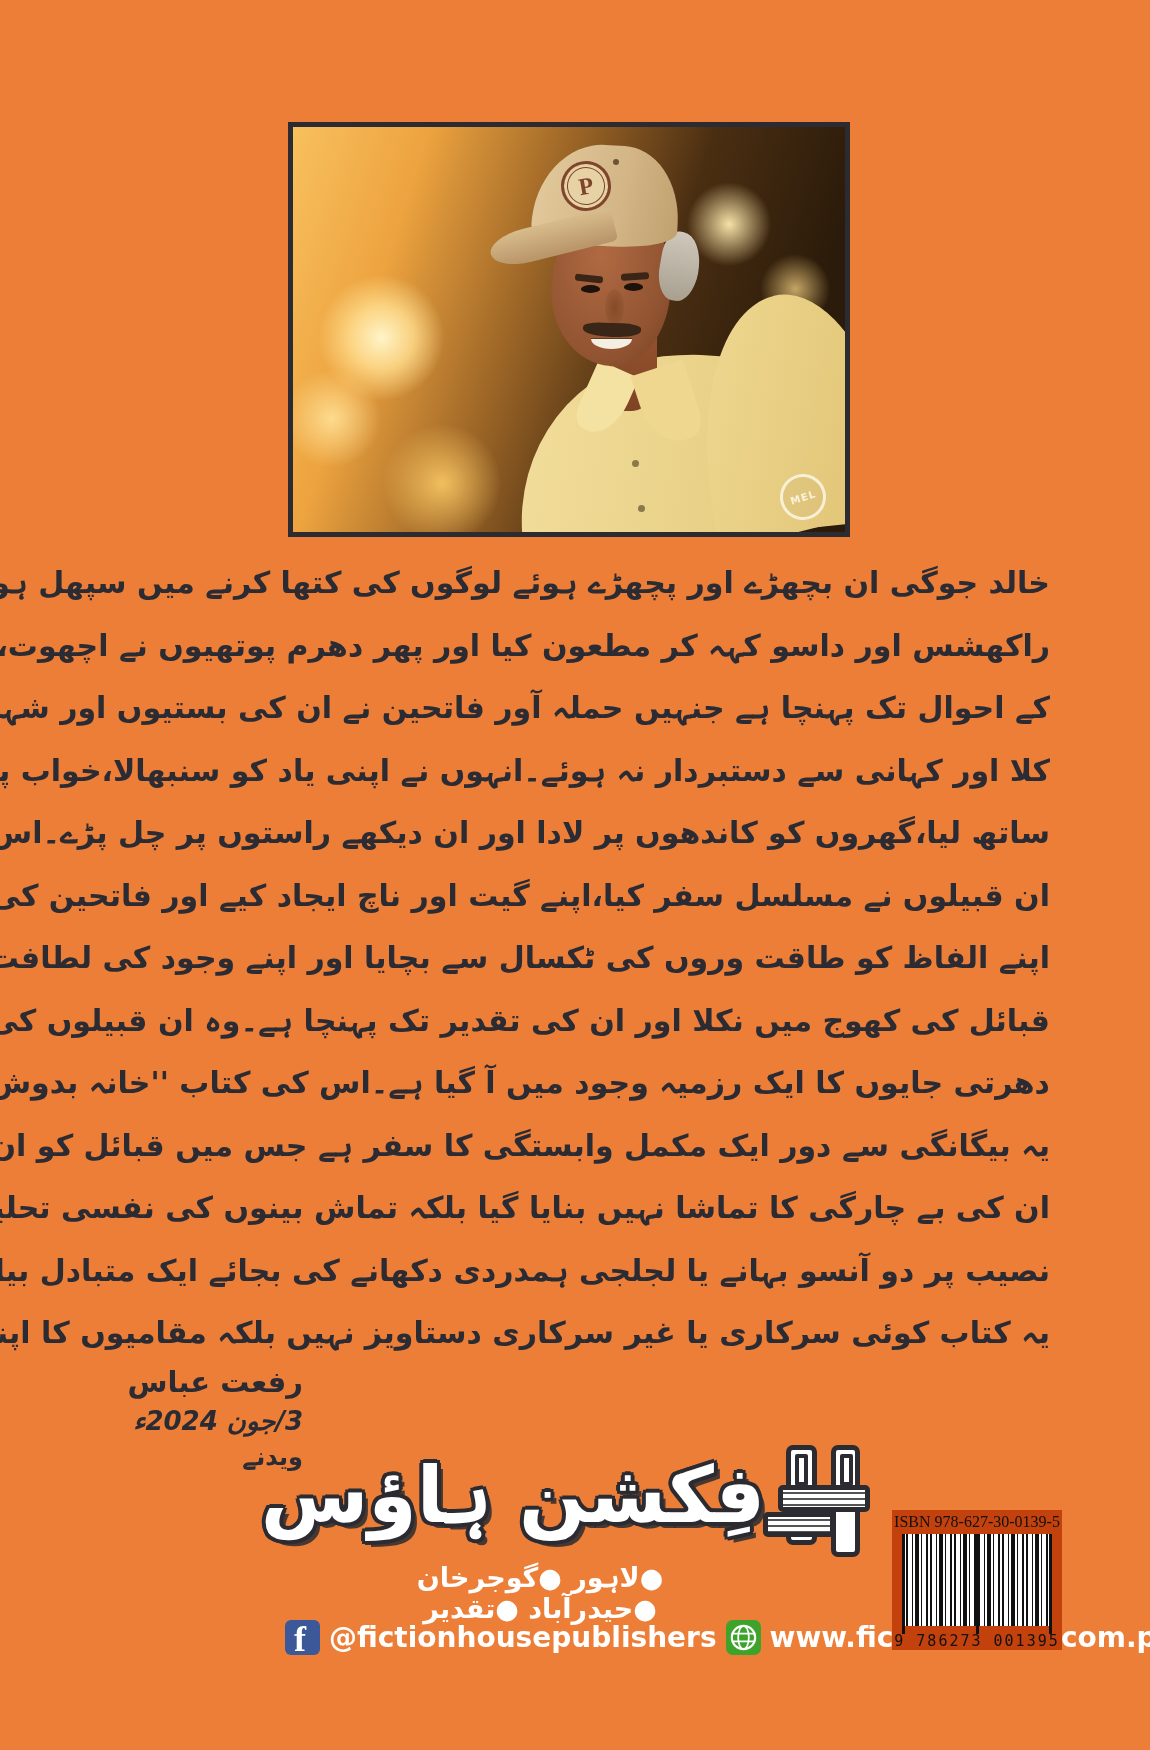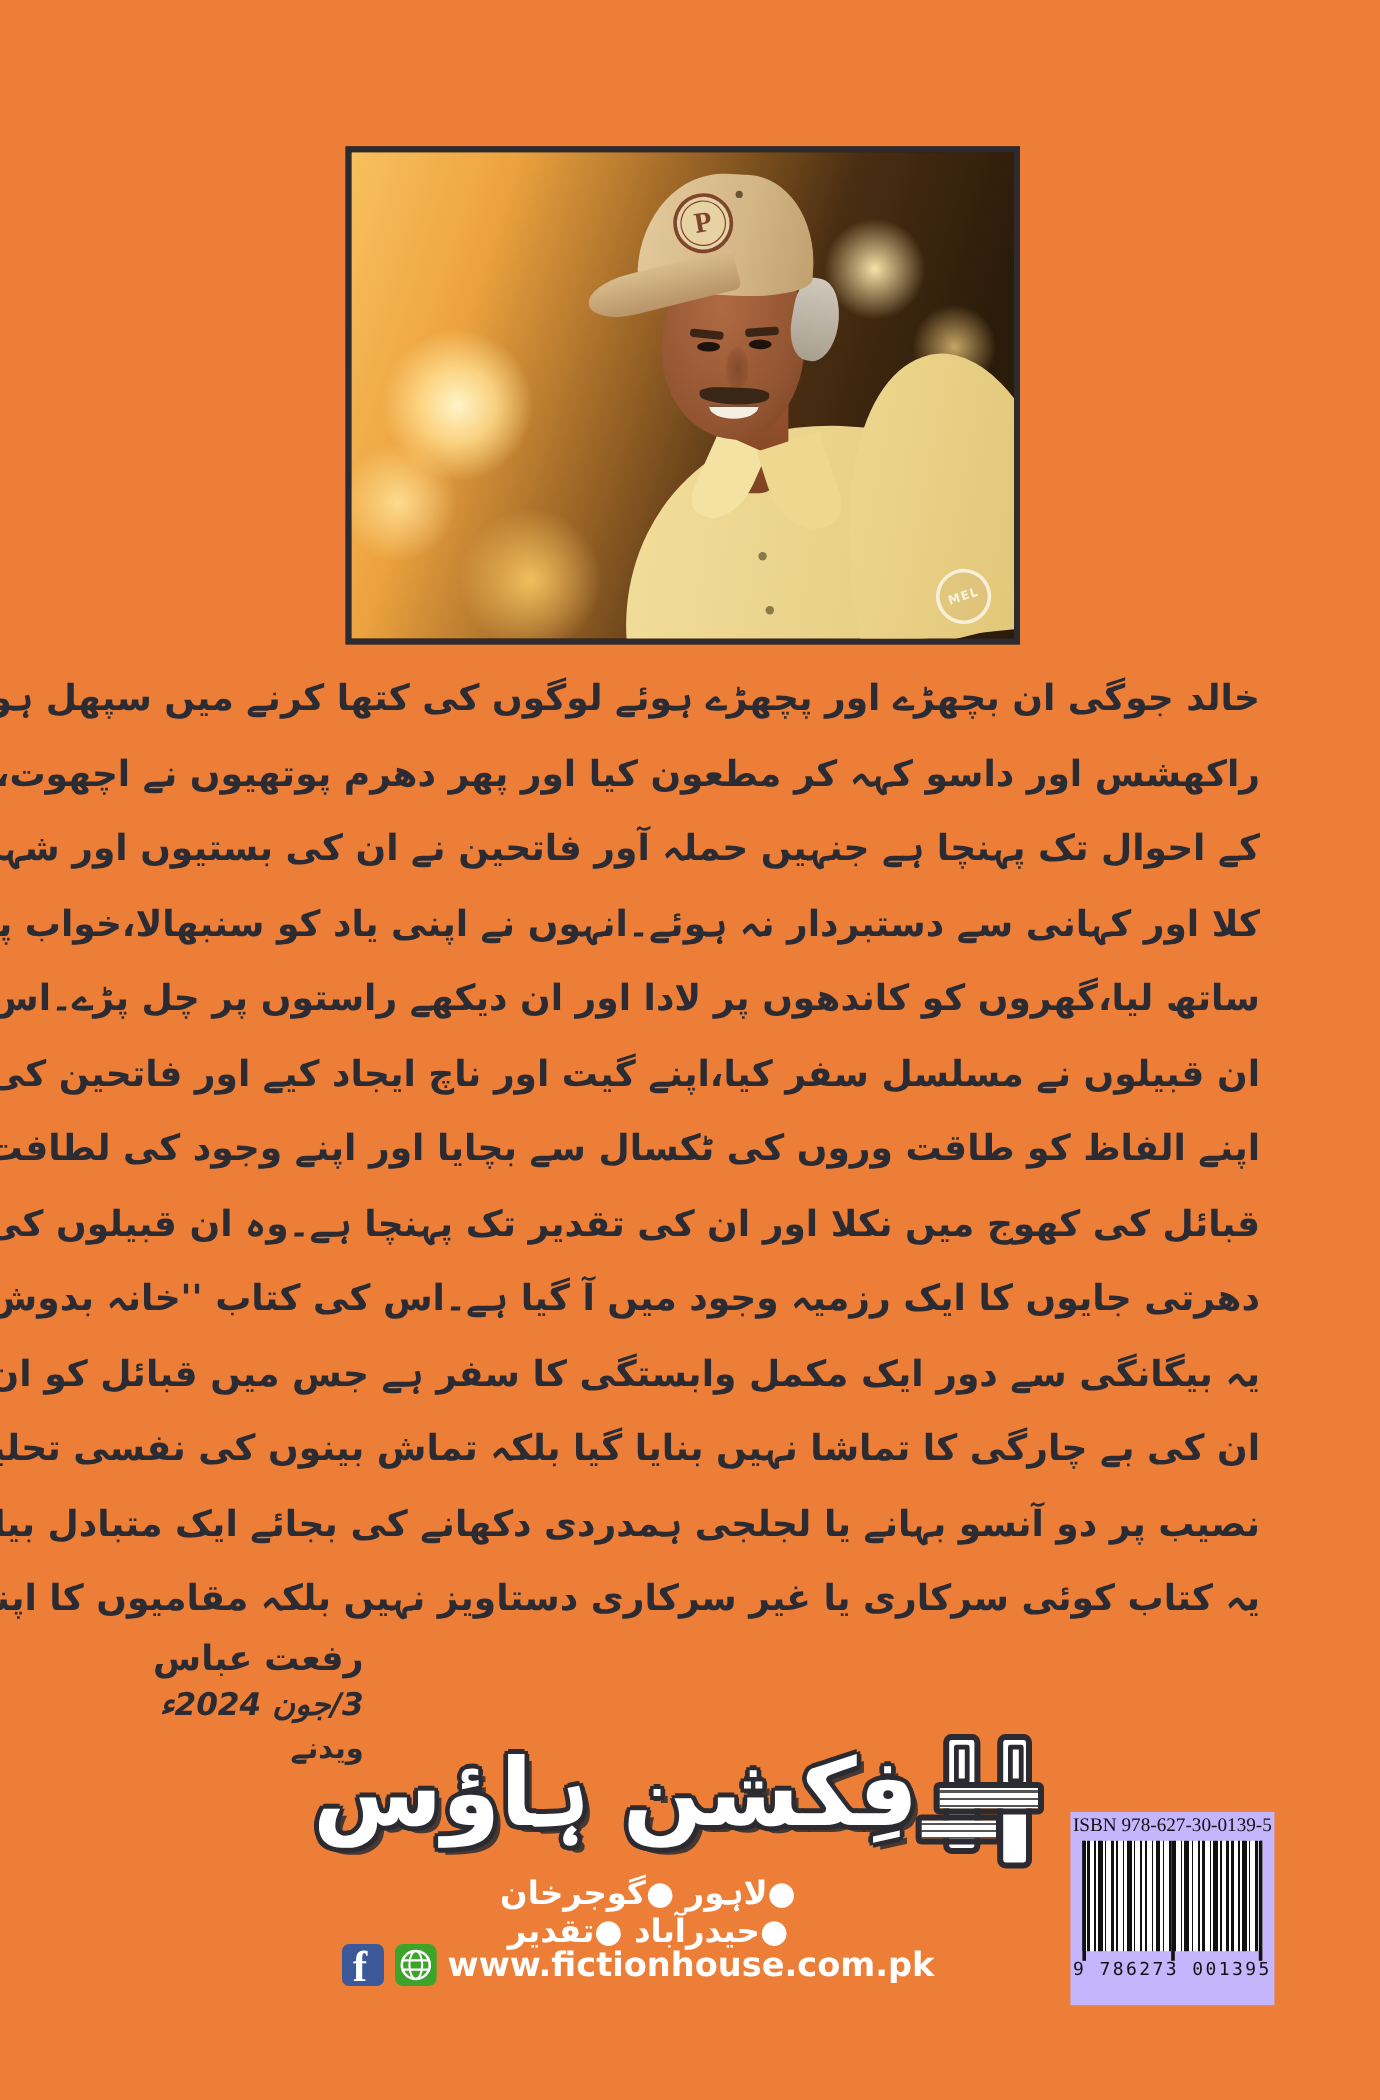--- a/index.html
+++ b/index.html
@@ -130,22 +130,22 @@
   }
   .fb-icon span{
     position:absolute; left:9px; top:-2px; color:#FFFFFF;
     font-family:"Liberation Serif", serif; font-weight:bold; font-size:36px;
   }
   .footer-text{color:#FFFFFF; font-size:28px; font-weight:bold; white-space:nowrap;}
   .globe-icon{flex:0 0 auto; width:35px; height:35px;}
 
   
   .barcode-box{
-    position:absolute; left:892px; top:1510px; width:170px; height:161px;
-    background:#c4b5fd; color:#111; text-align:center;
+    position:absolute; left:892px; top:1510px; width:170px; height:140px;
+    background:#c2410c; color:#111; text-align:center;
   }
   .isbn-label{
     font-family:"Liberation Serif", serif; font-size:16px; line-height:24px;
     white-space:nowrap; letter-spacing:0px;
   }
   .bars{
     position:relative; margin:0 10px; height:92px;
     background:repeating-linear-gradient(90deg,
       #111 0 2px, #fff 2px 4px, #111 4px 6px, #fff 6px 10px,
       #111 10px 11px, #fff 11px 13px, #111 13px 17px, #fff 17px 19px,
@@ -227,20 +227,21 @@
     <div class="book book-top"></div>
     <div class="book book-bottom"></div>
   </div>
 
   <div class="pub-cities">●لاہور ●گوجرخان ●حیدرآباد ●تقدیر</div>
 
   <div class="footer">
     <div class="fb-icon">
       <span>f</span>
     </div>
+    <div class="footer-text">@fictionhousepublishers</div>
     <svg class="globe-icon" viewBox="0 0 36 36">
       <rect x="0" y="0" width="36" height="36" rx="7" fill="#3DA32B"></rect>
       <circle cx="18" cy="18" r="12" fill="none" stroke="#FFFFFF" stroke-width="2.2"></circle>
       <ellipse cx="18" cy="18" rx="5.5" ry="12" fill="none" stroke="#FFFFFF" stroke-width="1.8"></ellipse>
       <line x1="6" y1="14" x2="30" y2="14" stroke="#FFFFFF" stroke-width="1.8"></line>
       <line x1="6" y1="22" x2="30" y2="22" stroke="#FFFFFF" stroke-width="1.8"></line>
     </svg>
     <div class="footer-text">www.fictionhouse.com.pk</div>
   </div>
 

